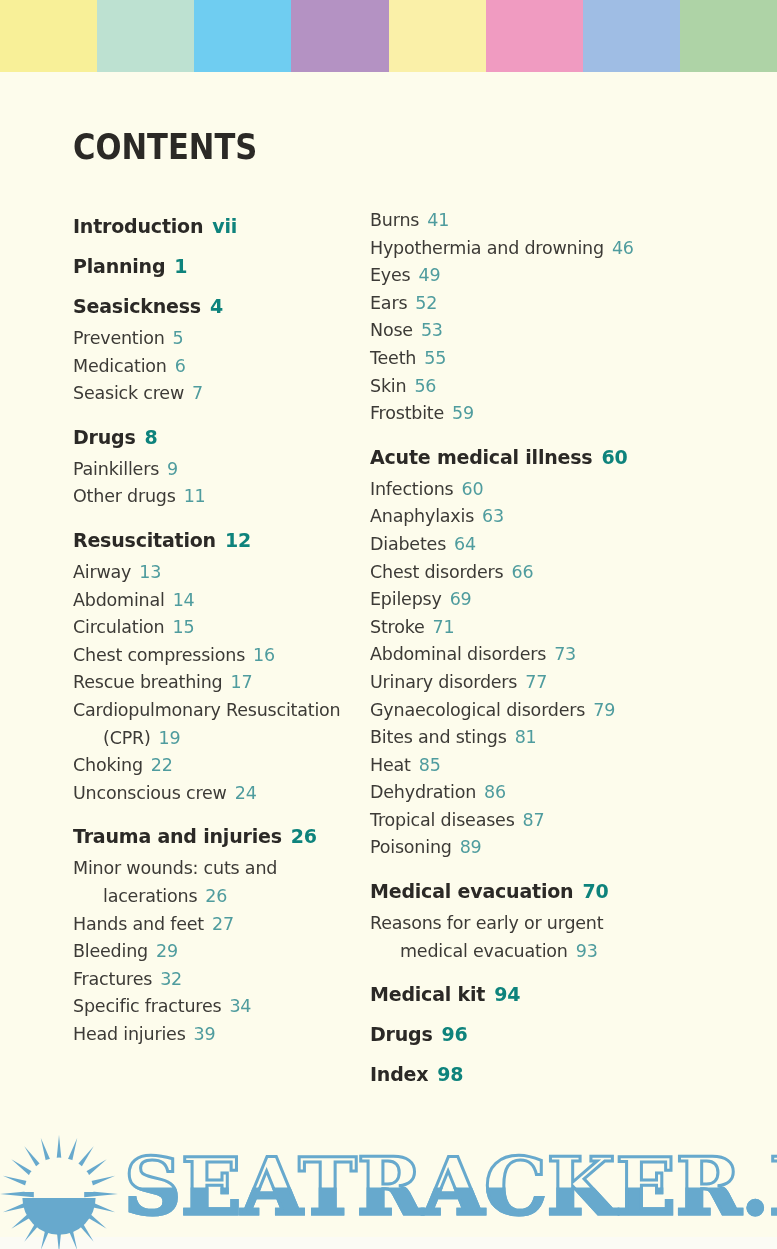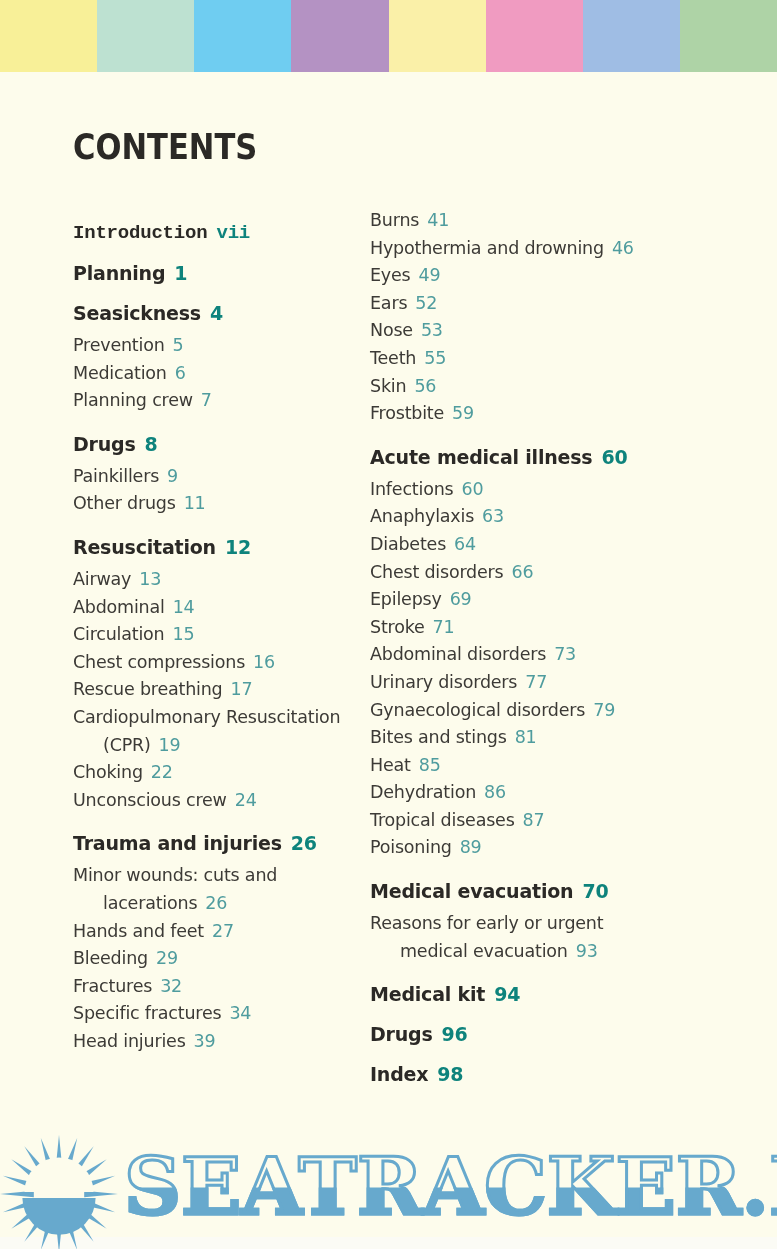--- a/index.html
+++ b/index.html
@@ -42,21 +42,21 @@
   .col-right { flex: 1 1 auto; }
 
   .toc-header {
     font-size: 19px;
     font-weight: bold;
     color: var(--ink);
     letter-spacing: -0.2px;
     margin: 19px 0 8px 0;
     line-height: 21px;
   }
-  .toc-header:first-child { margin-top: 16px; font-family: Liberation Mono, monospace; }
+  .toc-header:first-child { margin-top: 9px; }
   .toc-header .pg { color: var(--teal-bold); margin-left: 9px; font-weight: bold; }
 
   .toc-item {
     font-size: 17.5px;
     color: var(--body-ink);
     line-height: 27.6px;
     letter-spacing: -0.2px;
   }
   .toc-item .pg { color: var(--teal); margin-left: 8px; }
   .line.indent { padding-left: 30px; }
@@ -124,21 +124,21 @@
         <div class="toc-header">
           <div class="line"><span class="lbl">Seasickness</span><span class="pg">4</span></div>
         </div>
         <div class="toc-item">
           <div class="line"><span class="lbl">Prevention</span><span class="pg">5</span></div>
         </div>
         <div class="toc-item">
           <div class="line"><span class="lbl">Medication</span><span class="pg">6</span></div>
         </div>
         <div class="toc-item">
-          <div class="line"><span class="lbl">Planning crew</span><span class="pg">7</span></div>
+          <div class="line"><span class="lbl">Seasick crew</span><span class="pg">7</span></div>
         </div>
         <div class="toc-header">
           <div class="line"><span class="lbl">Drugs</span><span class="pg">8</span></div>
         </div>
         <div class="toc-item">
           <div class="line"><span class="lbl">Painkillers</span><span class="pg">9</span></div>
         </div>
         <div class="toc-item">
           <div class="line"><span class="lbl">Other drugs</span><span class="pg">11</span></div>
         </div>

